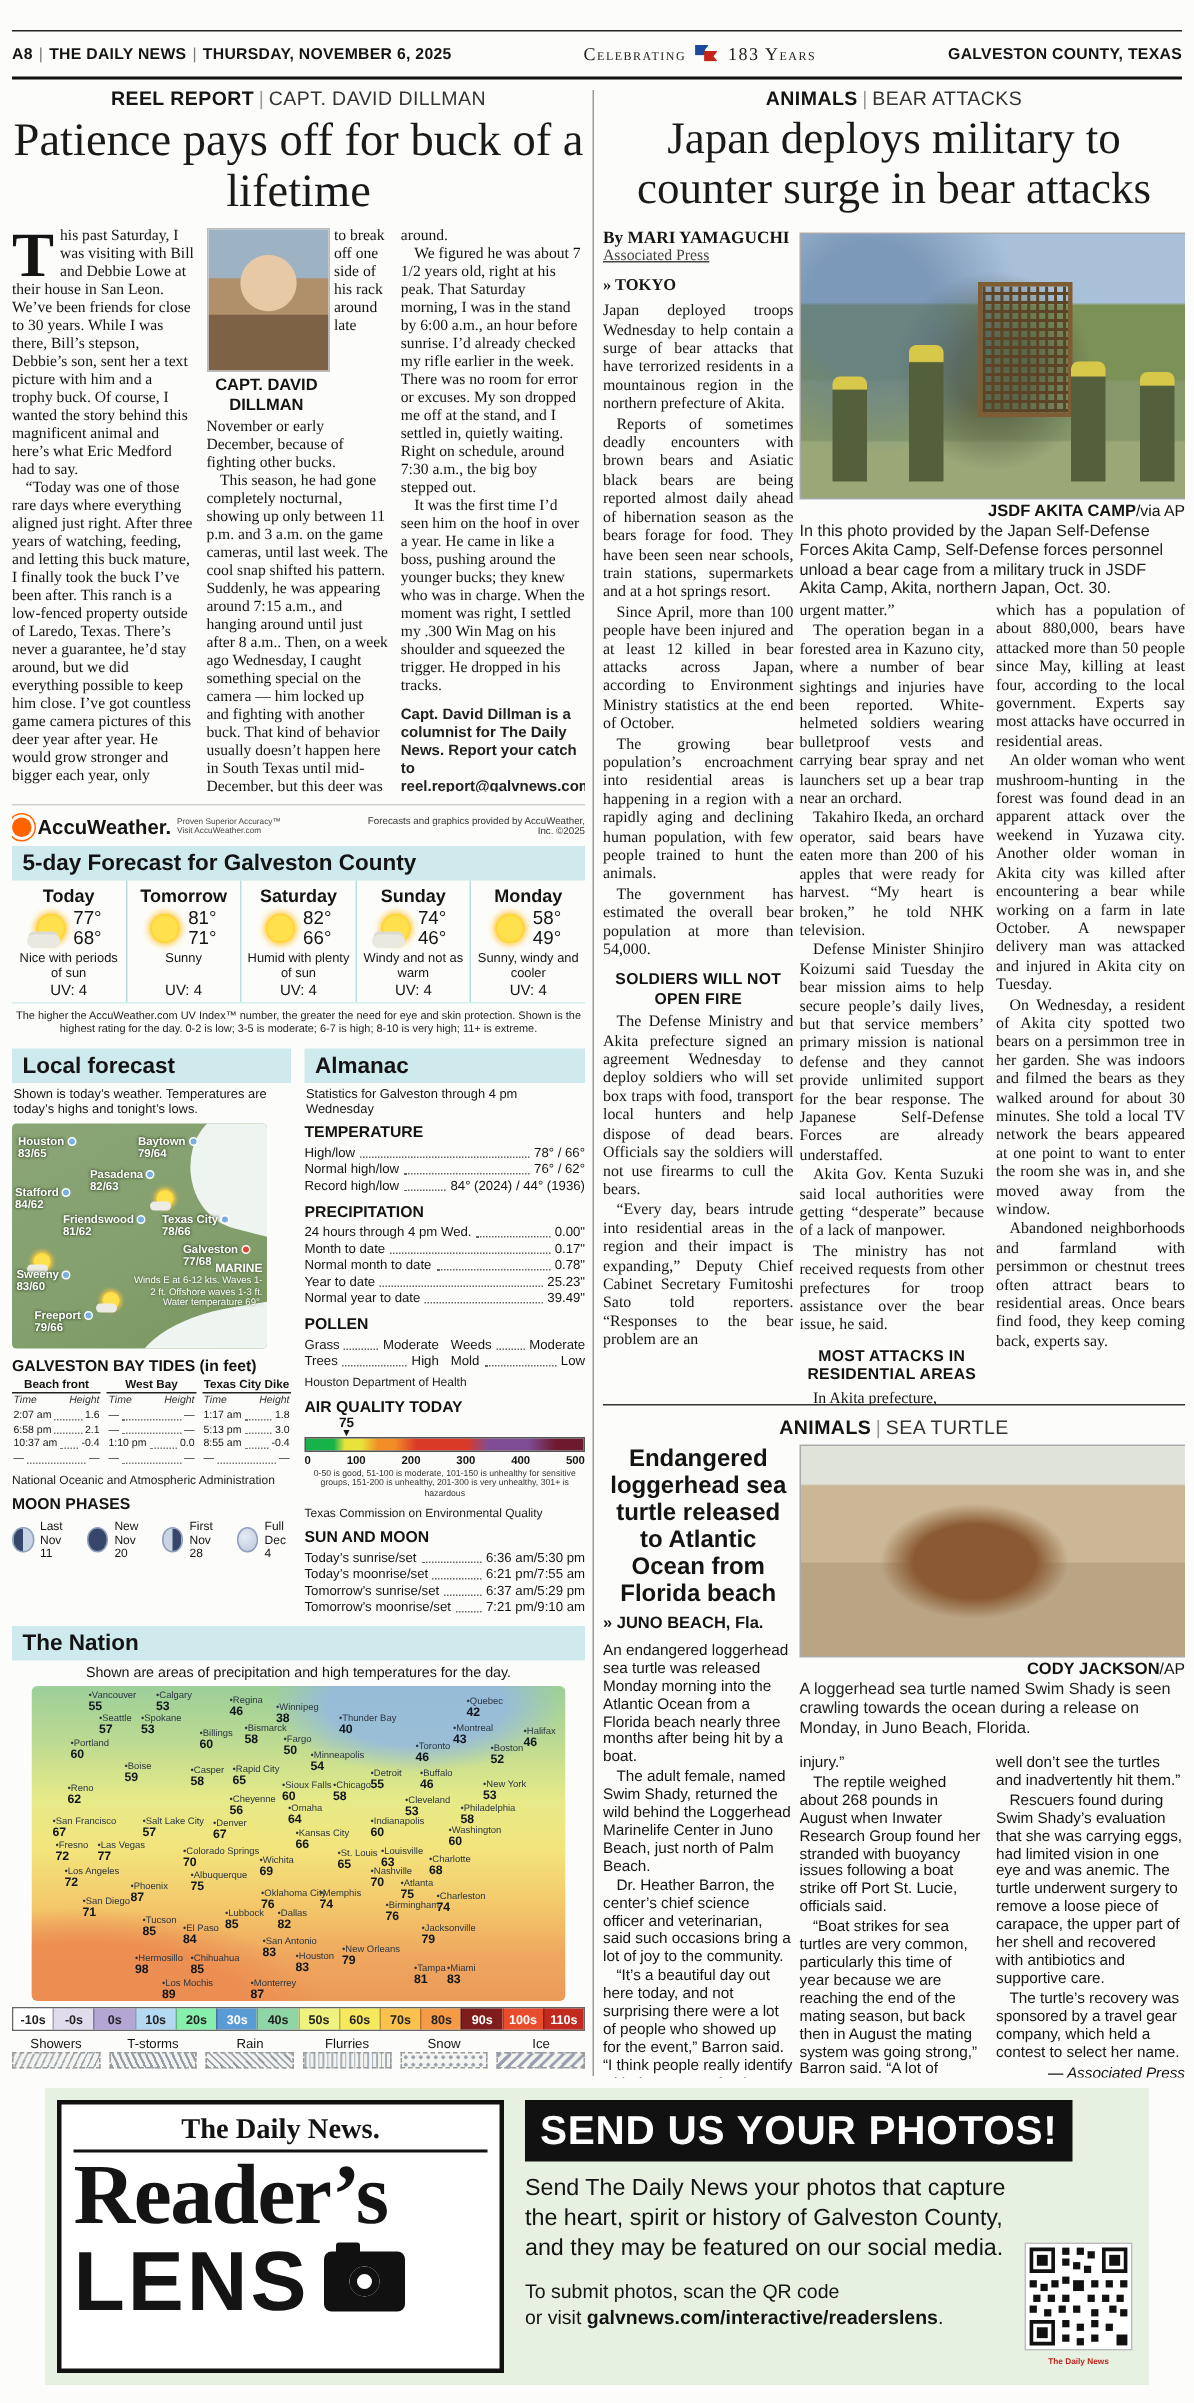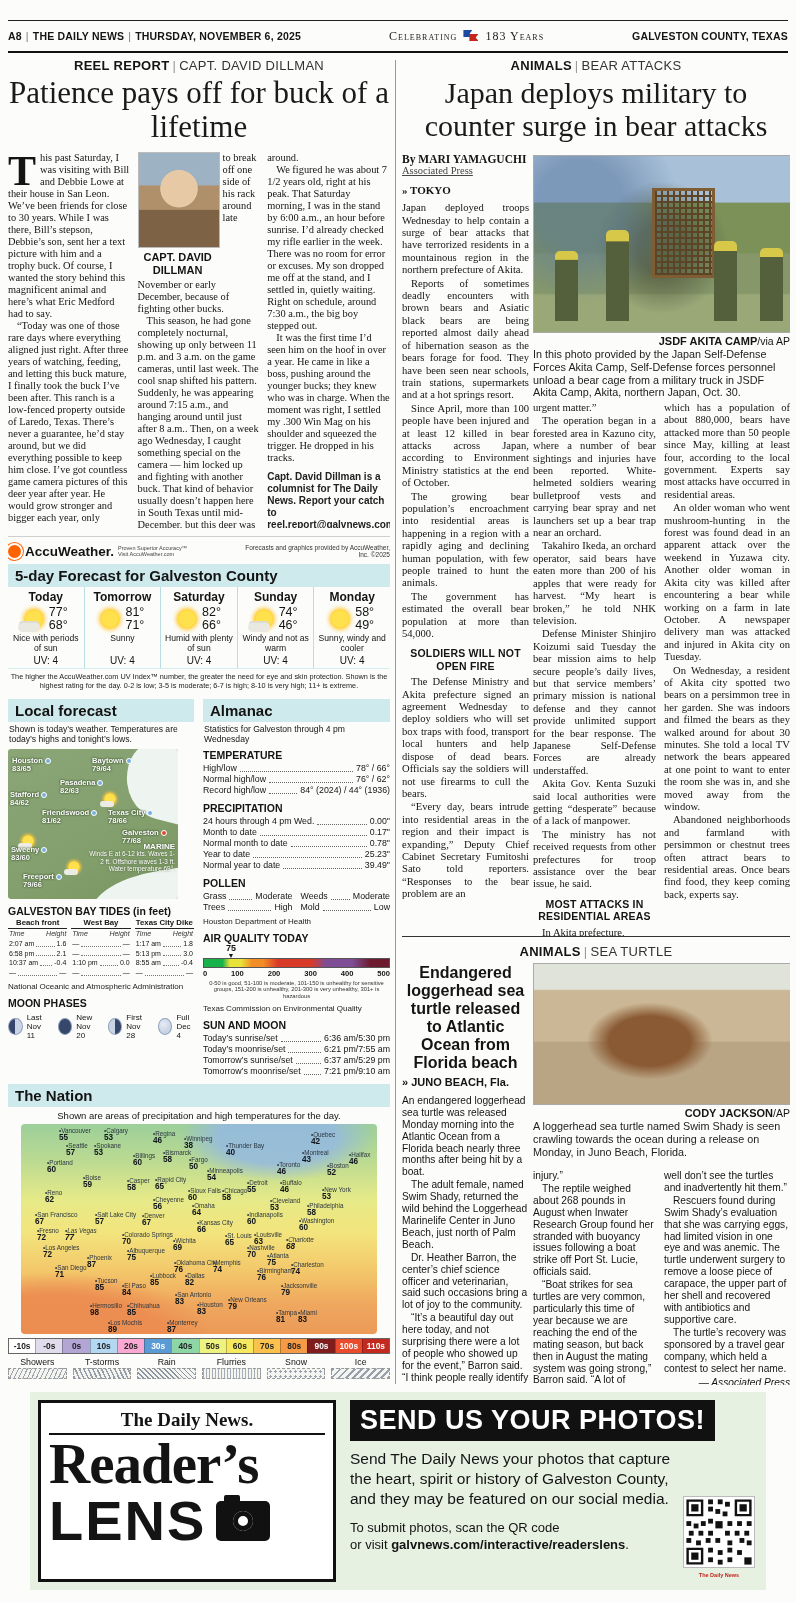--- a/index.html
+++ b/index.html
@@ -611,26 +611,26 @@
           <div class="nc" style="left: 249px; top: 74px;"><span>•Cleveland</span><b>53</b></div>
           <div class="nc" style="left: 171px; top: 79px;"><span>•Omaha</span><b>64</b></div>
           <div class="nc" style="left: 286px; top: 79px;"><span>•Philadelphia</span><b>58</b></div>
           <div class="nc" style="left: 14px; top: 88px;"><span>•San Francisco</span><b>67</b></div>
           <div class="nc" style="left: 74px; top: 88px;"><span>•Salt Lake City</span><b>57</b></div>
           <div class="nc" style="left: 121px; top: 89px;"><span>•Denver</span><b>67</b></div>
           <div class="nc" style="left: 226px; top: 88px;"><span>•Indianapolis</span><b>60</b></div>
           <div class="nc" style="left: 278px; top: 94px;"><span>•Washington</span><b>60</b></div>
           <div class="nc" style="left: 176px; top: 96px;"><span>•Kansas City</span><b>66</b></div>
           <div class="nc" style="left: 16px; top: 104px;"><span>•Fresno</span><b>72</b></div>
-          <div class="nc" style="left: 44px; top: 104px; font-style: italic;"><span>•Las Vegas</span><b>77</b></div>
+          <div class="nc" style="left: 44px; top: 104px;"><span>•Las Vegas</span><b>77</b></div>
           <div class="nc" style="left: 101px; top: 108px;"><span>•Colorado Springs</span><b>70</b></div>
           <div class="nc" style="left: 204px; top: 109px;"><span>•St. Louis</span><b>65</b></div>
           <div class="nc" style="left: 233px; top: 108px;"><span>•Louisville</span><b>63</b></div>
           <div class="nc" style="left: 152px; top: 114px;"><span>•Wichita</span><b>69</b></div>
-          <div class="nc" style="left: 265px; top: 113px; font-style: italic;"><span>•Charlotte</span><b>68</b></div>
+          <div class="nc" style="left: 265px; top: 113px;"><span>•Charlotte</span><b>68</b></div>
           <div class="nc" style="left: 22px; top: 121px;"><span>•Los Angeles</span><b>72</b></div>
           <div class="nc" style="left: 106px; top: 124px;"><span>•Albuquerque</span><b>75</b></div>
           <div class="nc" style="left: 226px; top: 121px;"><span>•Nashville</span><b>70</b></div>
           <div class="nc" style="left: 246px; top: 129px;"><span>•Atlanta</span><b>75</b></div>
           <div class="nc" style="left: 66px; top: 131px;"><span>•Phoenix</span><b>87</b></div>
           <div class="nc" style="left: 153px; top: 136px;"><span>•Oklahoma City</span><b>76</b></div>
           <div class="nc" style="left: 192px; top: 136px;"><span>•Memphis</span><b>74</b></div>
           <div class="nc" style="left: 270px; top: 138px;"><span>•Charleston</span><b>74</b></div>
           <div class="nc" style="left: 34px; top: 141px;"><span>•San Diego</span><b>71</b></div>
           <div class="nc" style="left: 236px; top: 144px;"><span>•Birmingham</span><b>76</b></div>
@@ -647,21 +647,21 @@
           <div class="nc" style="left: 255px; top: 186px;"><span>•Tampa</span><b>81</b></div>
           <div class="nc" style="left: 277px; top: 186px;"><span>•Miami</span><b>83</b></div>
           <div class="nc" style="left: 87px; top: 196px;"><span>•Los Mochis</span><b>89</b></div>
           <div class="nc" style="left: 146px; top: 196px;"><span>•Monterrey</span><b>87</b></div>
         </div>
       <div class="bands" id="bands">
           <div class="band" style="background: rgb(255, 255, 255); color: rgb(34, 34, 34);">-10s</div>
           <div class="band" style="background: rgb(224, 220, 236); color: rgb(34, 34, 34);">-0s</div>
           <div class="band" style="background: rgb(179, 166, 212); color: rgb(34, 34, 34);">0s</div>
           <div class="band" style="background: rgb(181, 216, 242); color: rgb(34, 34, 34);">10s</div>
-          <div class="band" style="background: #f9a8d4; color: rgb(34, 34, 34);">20s</div>
+          <div class="band" style="background: #86efac; color: rgb(34, 34, 34);">20s</div>
           <div class="band" style="background: rgb(91, 155, 213); color: rgb(255, 255, 255);">30s</div>
           <div class="band" style="background: rgb(142, 214, 165); color: rgb(34, 34, 34);">40s</div>
           <div class="band" style="background: rgb(238, 242, 127); color: rgb(34, 34, 34);">50s</div>
           <div class="band" style="background: rgb(247, 233, 93); color: rgb(34, 34, 34);">60s</div>
           <div class="band" style="background: rgb(250, 193, 77); color: rgb(34, 34, 34);">70s</div>
           <div class="band" style="background: rgb(245, 155, 69); color: rgb(34, 34, 34);">80s</div>
           <div class="band" style="background: #7f1d1d; color: rgb(255, 255, 255);">90s</div>
           <div class="band" style="background: rgb(233, 76, 45); color: rgb(255, 255, 255);">100s</div>
           <div class="band" style="background: rgb(194, 42, 32); color: rgb(255, 255, 255);">110s</div>
         </div>

